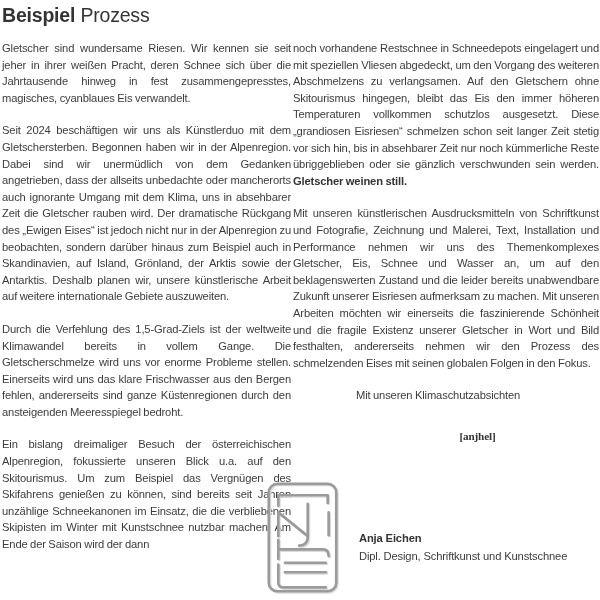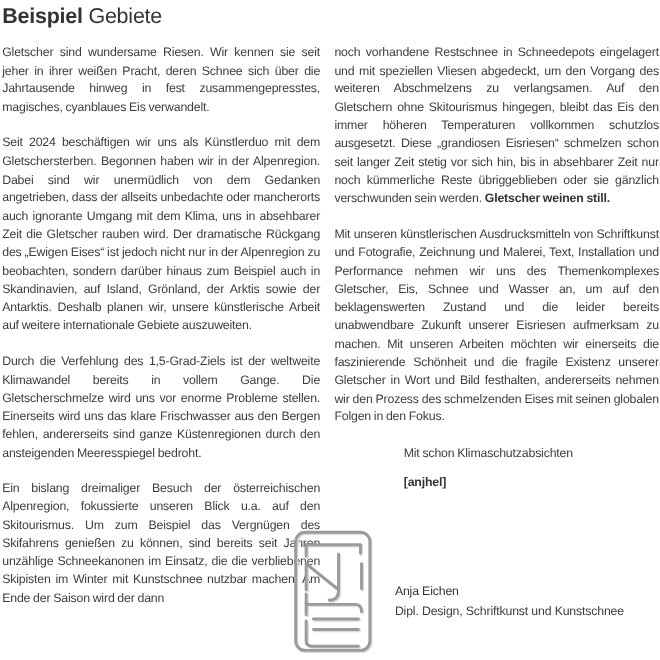--- a/index.html
+++ b/index.html
@@ -7,60 +7,60 @@
     width:600px;height:600px;position:relative;overflow:hidden;
     background:#ffffff;color:#3c3c3c;
     font-family:"Liberation Sans", sans-serif;
   }
   .page{position:absolute;left:2px;top:3px;right:1px;bottom:0;}
   .title{
     font-size:19.5px;line-height:24px;margin:0 0 13px 0;
     font-weight:400;color:#333333;letter-spacing:-0.2px;
   }
   .title .t-bold{font-weight:700;}
-  .cols{display:flex;gap:13px;}
+  .cols{display:flex;gap:2px;}
   .col{
     font-size:11.2px;line-height:16.6px;text-align:justify;
     letter-spacing:-0.15px;word-spacing:-0.4px;hyphens:auto;
   }
   .col-left{width:289px;flex:none;}
   .col-right{flex:1;min-width:0;}
   .col p{margin:0 0 16px 0;}
   .col p:last-child{margin-bottom:0;}
   .narrow{margin-right:30px;}
   .bold-run{font-weight:700;color:#333333;margin-top:44px;}
   .signoff{margin:13px 0 0 63px;text-align:left;}
-  .signature{margin:11px 0 0 63px;text-align:left;font-weight:700;color:#333333;}
+  .signature{margin:24px 0 0 63px;text-align:center;font-weight:700;color:#333333;font-family:Liberation Serif, serif;}
   .credits{
     position:absolute;left:357px;top:527px;
     font-size:11.2px;line-height:17.6px;letter-spacing:-0.15px;text-align:left;
   }
-  .credit-name{font-weight:400;color:#333333;}
+  .credit-name{font-weight:700;color:#333333;}
   .logo{position:absolute;left:263px;top:477px;width:76px;height:117px;}
 </style>
 </head>
 <body>
 
 <div class="page">
 
-  <h1 class="title"><span class="t-bold">Beispiel</span> <span>Gebiete</span></h1>
+  <h1 class="title"><span class="t-bold">Beispiel</span> <span>Prozess</span></h1>
 
   <div class="cols">
 
     <div class="col col-left">
       <p>Gletscher sind wundersame Riesen. Wir kennen sie seit jeher in ihrer weißen Pracht, deren Schnee sich über die Jahrtausende hinweg in fest zusammengepresstes, magisches, cyanblaues Eis verwandelt.</p>
       <p>Seit 2024 beschäftigen wir uns als Künstlerduo mit dem Gletschersterben. Begonnen haben wir in der Alpenregion. Dabei sind wir unermüdlich von dem Gedanken angetrieben, dass der allseits unbedachte oder mancherorts auch ignorante Umgang mit dem Klima, uns in absehbarer Zeit die Gletscher rauben wird. Der dramatische Rückgang des „Ewigen Eises“ ist jedoch nicht nur in der Alpenregion zu beobachten, sondern darüber hinaus zum Beispiel auch in Skandinavien, auf Island, Grönland, der Arktis sowie der Antarktis. Deshalb planen wir, unsere künstlerische Arbeit auf weitere internationale Gebiete auszuweiten.</p>
       <p>Durch die Verfehlung des 1,5-Grad-Ziels ist der weltweite Klimawandel bereits in vollem Gange. Die Gletscherschmelze wird uns vor enorme Probleme stellen. Einerseits wird uns das klare Frischwasser aus den Bergen fehlen, andererseits sind ganze Küstenregionen durch den ansteigenden Meeresspiegel bedroht.</p>
       <p class="narrow">Ein bislang dreimaliger Besuch der österreichischen Alpenregion, fokussierte unseren Blick u.a. auf den Skitourismus. Um zum Beispiel das Vergnügen des Skifahrens genießen zu können, sind bereits seit Jahren unzählige Schneekanonen im Einsatz, die die verbliebenen Skipisten im Winter mit Kunstschnee nutzbar machen. Am Ende der Saison wird der dann</p>
     </div>
 
     <div class="col col-right">
       <p><span>noch vorhandene Restschnee in Schneedepots eingelagert und mit speziellen Vliesen abgedeckt, um den Vorgang des weiteren Abschmelzens zu verlangsamen. Auf den Gletschern ohne Skitourismus hingegen, bleibt das Eis den immer höheren Temperaturen vollkommen schutzlos ausgesetzt. Diese „grandiosen Eisriesen“ schmelzen schon seit langer Zeit stetig vor sich hin, bis in absehbarer Zeit nur noch kümmerliche Reste übriggeblieben oder sie gänzlich verschwunden sein werden. </span><span class="bold-run">Gletscher weinen still.</span></p>
       <p>Mit unseren künstlerischen Ausdrucksmitteln von Schriftkunst und Fotografie, Zeichnung und Malerei, Text, Installation und Performance nehmen wir uns des Themenkomplexes Gletscher, Eis, Schnee und Wasser an, um auf den beklagenswerten Zustand und die leider bereits unabwendbare Zukunft unserer Eisriesen aufmerksam zu machen. Mit unseren Arbeiten möchten wir einerseits die faszinierende Schönheit und die fragile Existenz unserer Gletscher in Wort und Bild festhalten, andererseits nehmen wir den Prozess des schmelzenden Eises mit seinen globalen Folgen in den Fokus.</p>
-      <div class="signoff">Mit schon Klimaschutzabsichten</div>
+      <div class="signoff">Mit unseren Klimaschutzabsichten</div>
       <div class="signature">[anjhel]</div>
     </div>
 
   </div>
 
   <svg class="logo" viewBox="0 0 80 121" xmlns="http://www.w3.org/2000/svg" aria-hidden="true">
     <defs>
       <g id="mono" fill="none" stroke-width="2.8" stroke-linecap="round" stroke-linejoin="round">
         <rect x="4" y="3" width="71" height="113" rx="9"></rect>
         <path d="M14,26 V15 H66 V23"></path>

